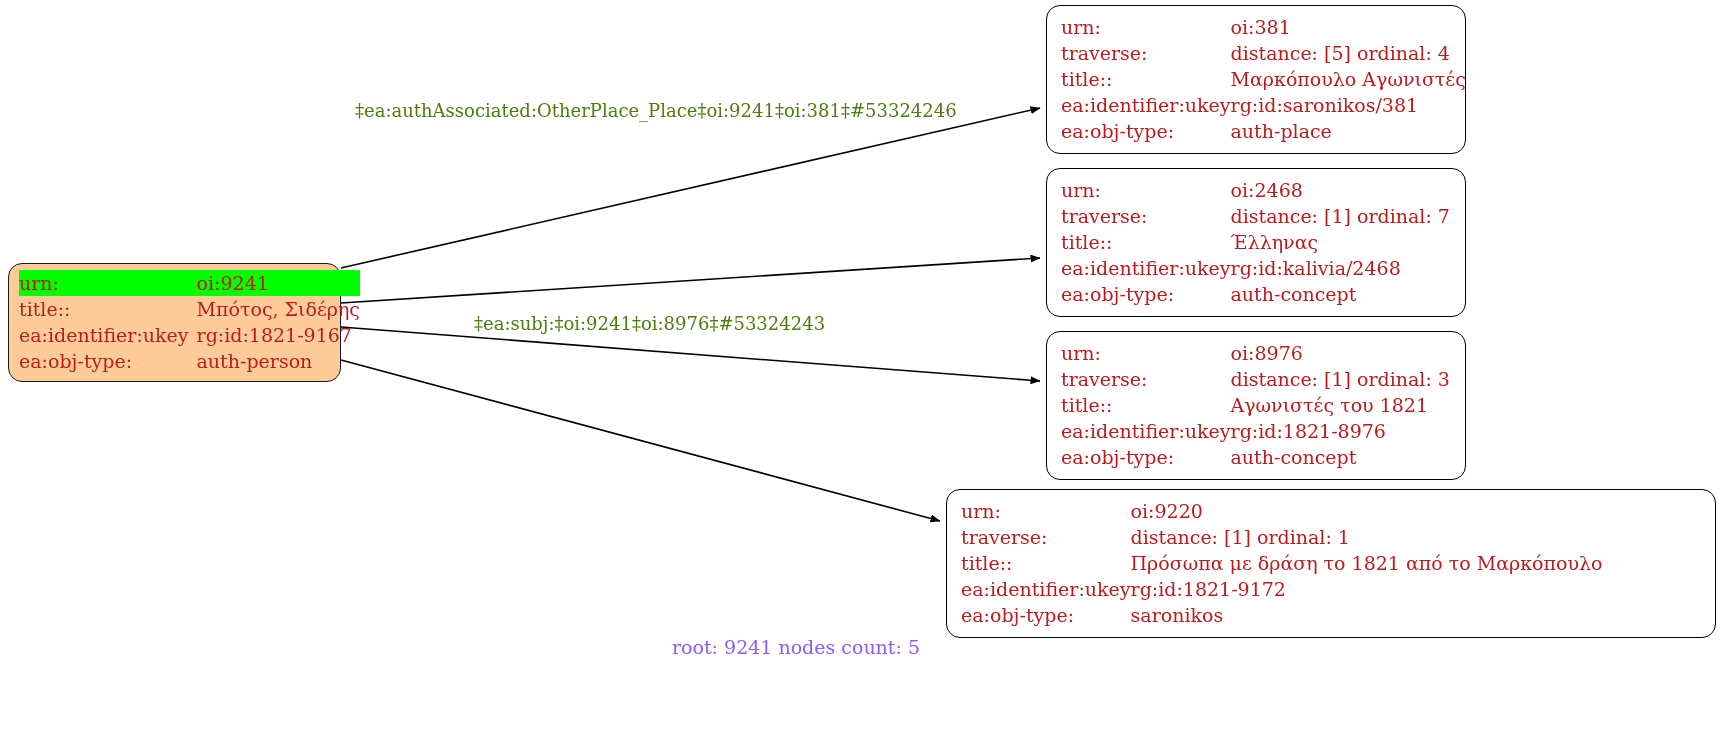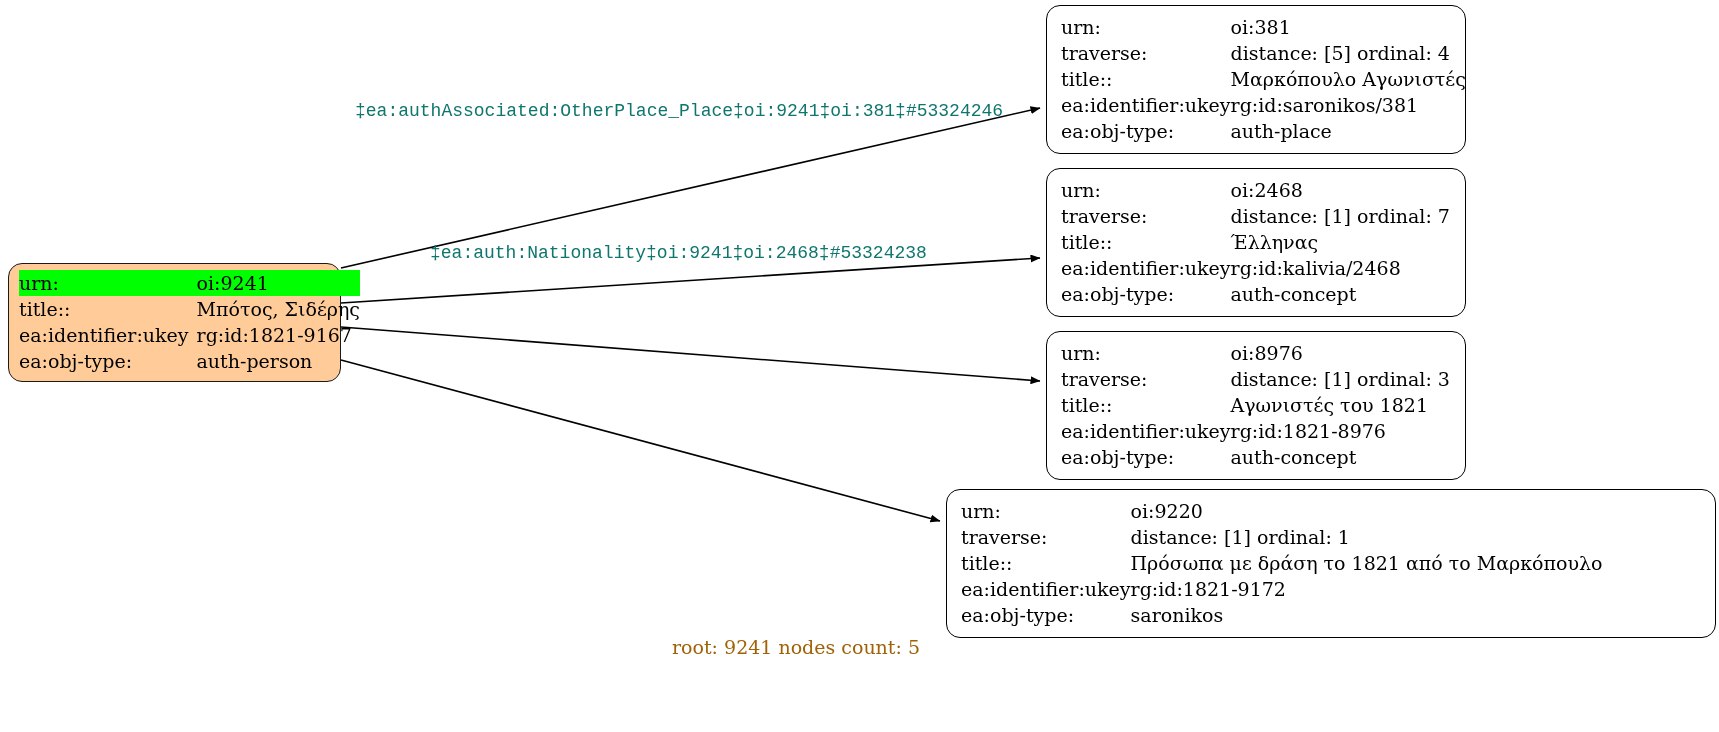--- a/index.html
+++ b/index.html
@@ -40,44 +40,43 @@
     border-color: #1a1a1a;
     padding: 6px 10px 7px 10px;
   }
   table.rows {
     border-collapse: collapse;
     border-spacing: 0;
   }
   table.rows td {
     font-size: 19px;
     line-height: 26px;
-    color: #000000;
+    color: #b91c1c;
     white-space: nowrap;
     padding: 0;
     vertical-align: baseline;
   }
   td.key {
     padding-right: 10px;
   }
   .root td.key { padding-right: 8px; }
   tr.hl td {
     background: #00ff00;
   }
   .edge-label {
     position: absolute;
     font-size: 18px;
     line-height: 20px;
-    color: #0f766e;
+    color: #4d7c0f;
     white-space: nowrap;
-    font-family: Liberation Mono, monospace;
   }
   .caption {
     position: absolute;
     font-size: 19px;
-    color: #a16207;
+    color: #8b5cf6;
     white-space: nowrap;
   }
 </style>
 </head>
 <body>
 
 <div id="canvas">
 
   <svg class="edges" viewBox="0 0 1719 732">
     <defs>
@@ -216,17 +215,17 @@
       </tr>
       <tr>
         <td class="key">ea:obj-type:</td>
         <td class="val">saronikos</td>
       </tr>
     </tbody>
       </table>
   </div>
 
   <div class="edge-label" style="left:355px; top:101px;">‡ea:authAssociated:OtherPlace_Place‡oi:9241‡oi:381‡#53324246</div>
-  <div class="edge-label" style="left:430px; top:243px;">‡ea:auth:Nationality‡oi:9241‡oi:2468‡#53324238</div>
+  <div class="edge-label" style="left:474px; top:314px;">‡ea:subj:‡oi:9241‡oi:8976‡#53324243</div>
 
   <div class="caption" style="left:672px; top:636px;">root: 9241 nodes count: 5</div>
 
 </div>
 
 </body></html>

